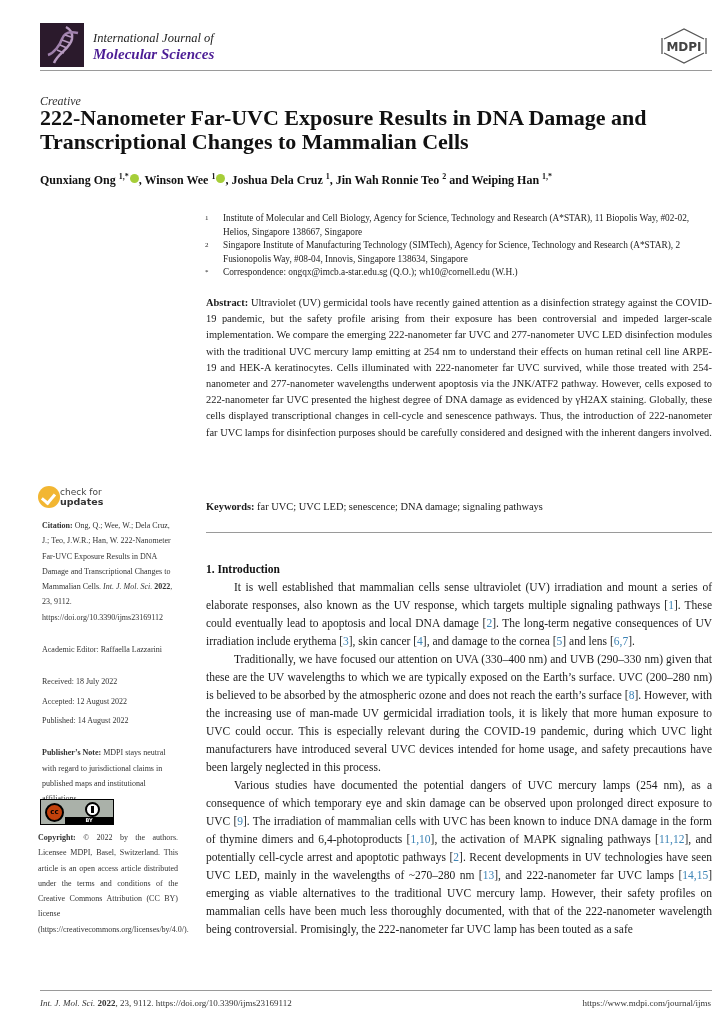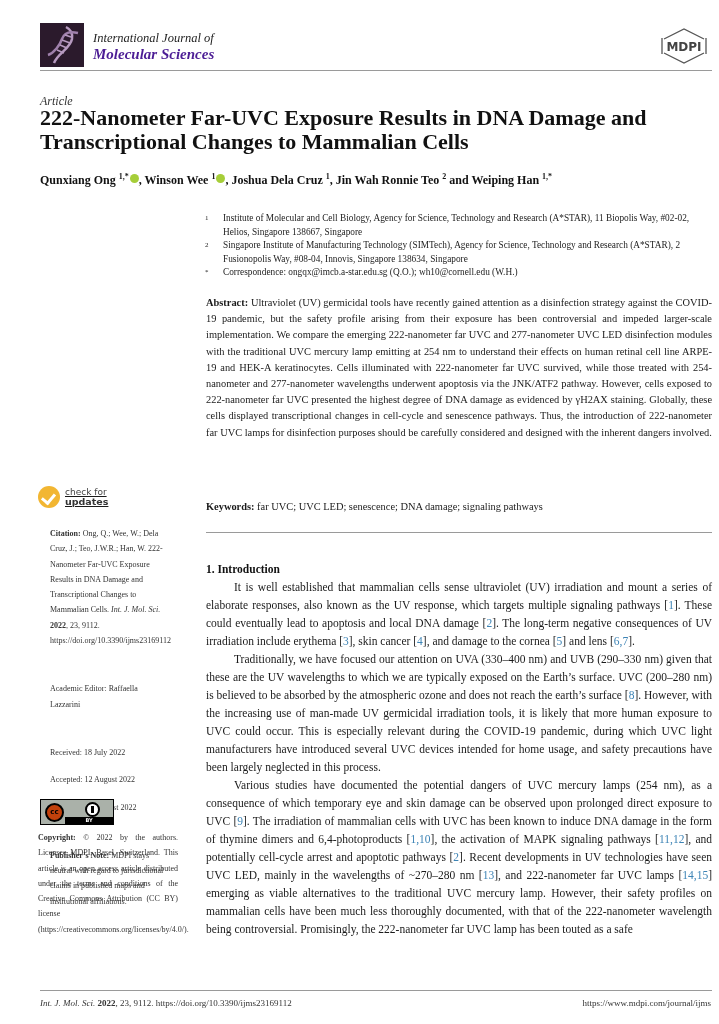--- a/index.html
+++ b/index.html
@@ -33,26 +33,26 @@
   #abstract { left: 206px; top: 295px; width: 506px; font-size: 10.4px; line-height: 16.2px; text-align: justify; color: #1a1a1a; }
   #abstract b { font-weight: bold; }
   #keywords { left: 206px; top: 501px; width: 506px; font-size: 10.4px; color: #1a1a1a; }
   #abstract-rule { left: 206px; top: 532px; width: 506px; height: 1px; background: #9a9a9a; }
 
   
   #check-updates { left: 38px; top: 486px; display: flex; align-items: center; }
   #check-updates .badge { width: 22px; height: 22px; border-radius: 50%; background: #f2b632; position: relative; }
   #check-updates .badge::after { content: ""; position: absolute; left: 6px; top: 5px; width: 6px; height: 10px;
            border-right: 3px solid #fff; border-bottom: 3px solid #fff; transform: rotate(40deg); }
-  #check-updates .txt { margin-left: 5px; font-family: "DejaVu Sans", sans-serif; line-height: 10px; text-decoration: underline; }
+  #check-updates .txt { font-family: "DejaVu Sans", sans-serif; line-height: 10px; }
   #check-updates .t1 { font-size: 9px; color: #444; }
   #check-updates .t2 { font-size: 9.5px; font-weight: bold; color: #333; }
 
   #sidebar { left: 38px; top: 514px; width: 140px; font-size: 8px; line-height: 15.3px; color: #333; }
-  #sidebar p { margin: 12px; }
+  #sidebar p { margin: 4px; }
   #sidebar .gap { height: 9px; }
   #cc-badge { left: 40px; top: 799px; width: 72px; height: 24px; background: #aab1a9; border: 1px solid #000; }
   #cc-badge .cc { position: absolute; left: 4px; top: 3px; width: 15px; height: 15px; border-radius: 50%;
                   background: #c2410c; border: 2px solid #000; font: bold 7px "DejaVu Sans", sans-serif;
                   text-align: center; line-height: 15px; color: #000; }
   #cc-badge .by { position: absolute; left: 44px; top: 2px; width: 11px; height: 11px; border-radius: 50%;
                   background: #fff; border: 2px solid #000; }
   #cc-badge .by::after { content: ""; position: absolute; left: 4px; top: 2px; width: 3px; height: 7px; background: #000; }
   #cc-badge .bar { position: absolute; left: 24px; right: 0; bottom: 0; height: 7px; background: #000;
                    color: #fff; font: bold 5px "DejaVu Sans", sans-serif; text-align: center; line-height: 7px; }
@@ -89,21 +89,21 @@
   <svg width="56" height="38" viewBox="0 0 56 38">
     <polyline points="8,12 28,2 48,12" fill="none" stroke="#555" stroke-width="1.3"></polyline>
     <polyline points="8,26 28,36 48,26" fill="none" stroke="#555" stroke-width="1.3"></polyline>
     <line x1="6" y1="11" x2="6" y2="27" stroke="#555" stroke-width="1.3"></line>
     <line x1="50" y1="11" x2="50" y2="27" stroke="#555" stroke-width="1.3"></line>
     <text x="28" y="24" text-anchor="middle" font-family="DejaVu Sans, sans-serif" font-weight="bold" font-size="12" fill="#444">MDPI</text>
   </svg>
 </div>
 <div class="abs" id="header-rule"></div>
 
-<div class="abs" id="article-type">Article</div>
+<div class="abs" id="article-type">Creative</div>
 <div class="abs" id="title">222-Nanometer Far-UVC Exposure Results in DNA Damage and Transcriptional Changes to Mammalian Cells</div>
 <div class="abs" id="authors"><span>Qunxiang Ong </span><sup>1,*</sup><span class="orcid"></span><span>, </span><span>Winson Wee </span><sup>1</sup><span class="orcid"></span><span>, </span><span>Joshua Dela Cruz </span><sup>1</sup><span>, </span><span>Jin Wah Ronnie Teo </span><sup>2</sup><span> and </span><span>Weiping Han </span><sup>1,*</sup></div>
 
 <div class="abs" id="affiliations">
     <div class="aff-row">
       <span class="aff-mark">1</span>
       <span class="aff-text">Institute of Molecular and Cell Biology, Agency for Science, Technology and Research (A*STAR), 11 Biopolis Way, #02-02, Helios, Singapore 138667, Singapore</span>
     </div>
     <div class="aff-row">
       <span class="aff-mark">2</span>

